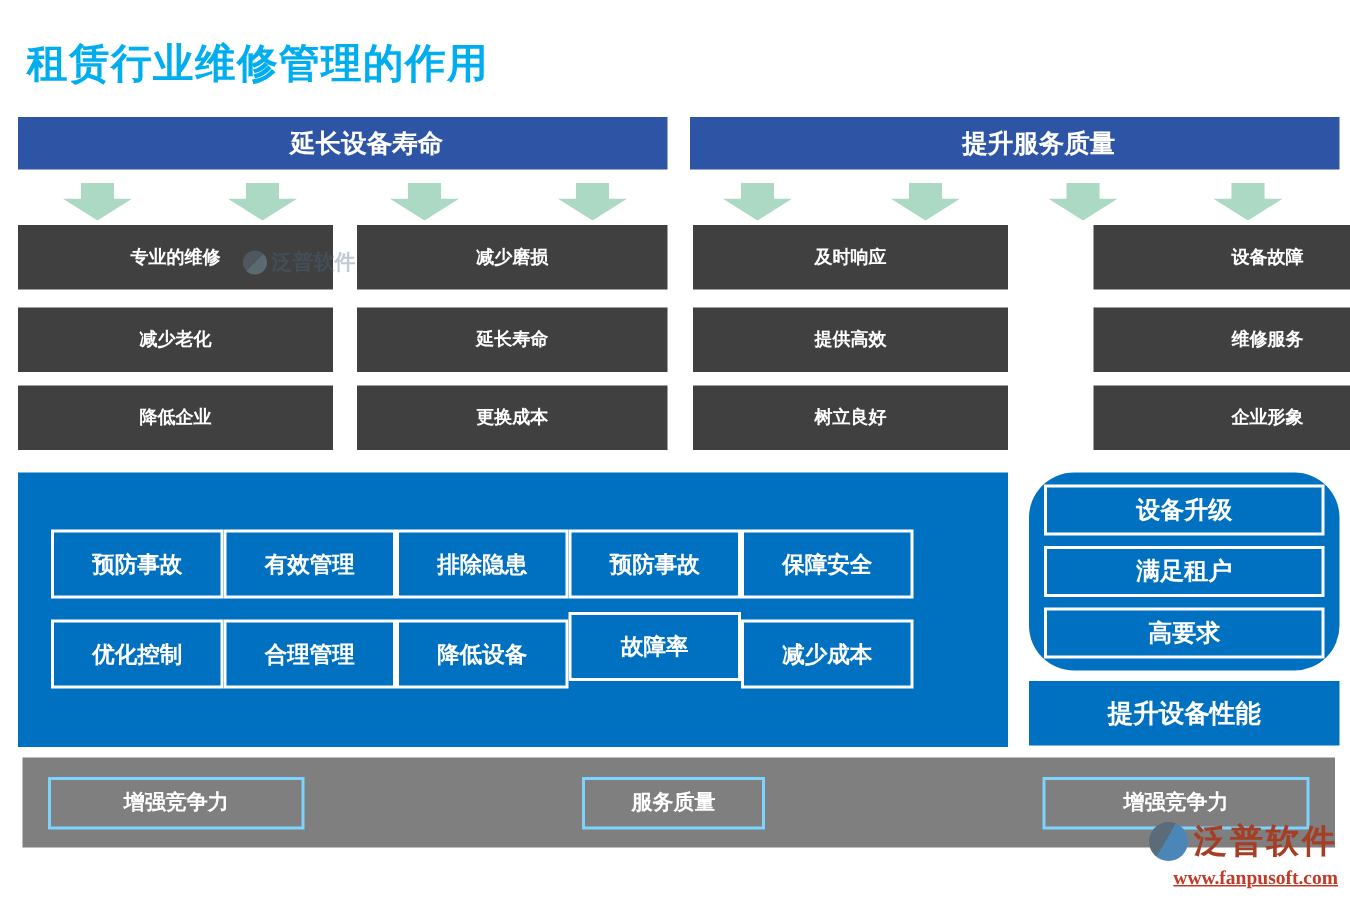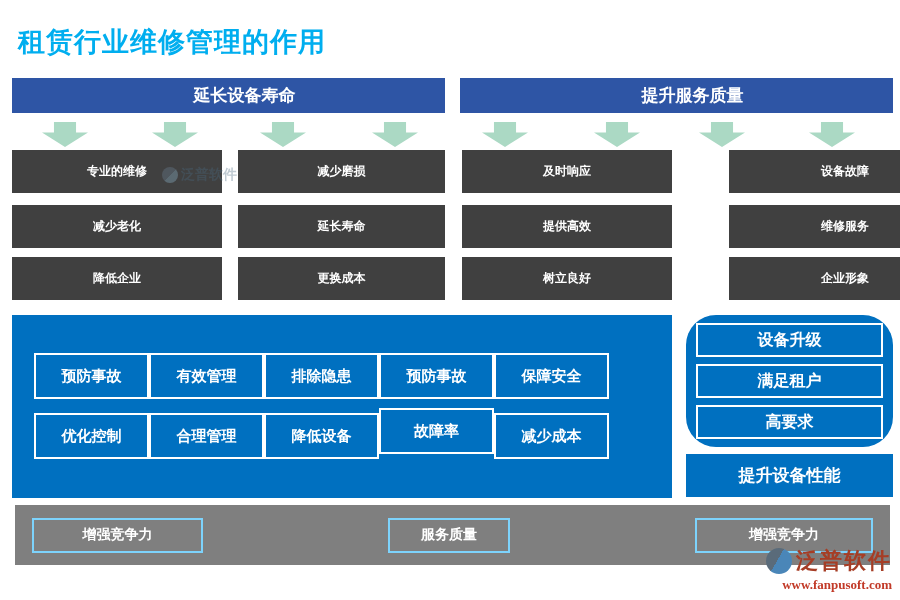--- a/index.html
+++ b/index.html
@@ -53,21 +53,21 @@
   .watermark .wm-circle { width:16px; height:16px; border-radius:50%;
                background:linear-gradient(135deg,#6d8296 50%,#8fb8d0 50%); margin-right:3px; }
   .watermark .wm-text { font-size:14px; font-weight:bold; color:#4a6a80; }
 
   .brand { position:absolute; right:8px; top:546px; text-align:right; z-index:5; }
   .brand-row { display:flex; align-items:center; justify-content:flex-end; }
   .brand-circle { width:26px; height:26px; border-radius:50%;
                   background:linear-gradient(120deg,#5a6b7a 45%,#4a86b8 45%); margin-right:4px; }
   .brand-name { font-size:22px; font-weight:bold; color:#A63D25; letter-spacing:2px; }
   .brand-url { font-family:"Liberation Serif","DejaVu Serif",serif; font-size:13px; font-weight:bold;
-               color:#C23A28; margin-top:1px; }
+               color:#C23A28; margin-top:1px;text-decoration:underline; }
 </style>
 </head>
 <body>
 
 <div class="canvas">
 
   <div class="title">租赁行业维修管理的作用</div>
 
   <div class="hdr hdr-left">延长设备寿命</div>
   <div class="hdr hdr-right">提升服务质量</div>

